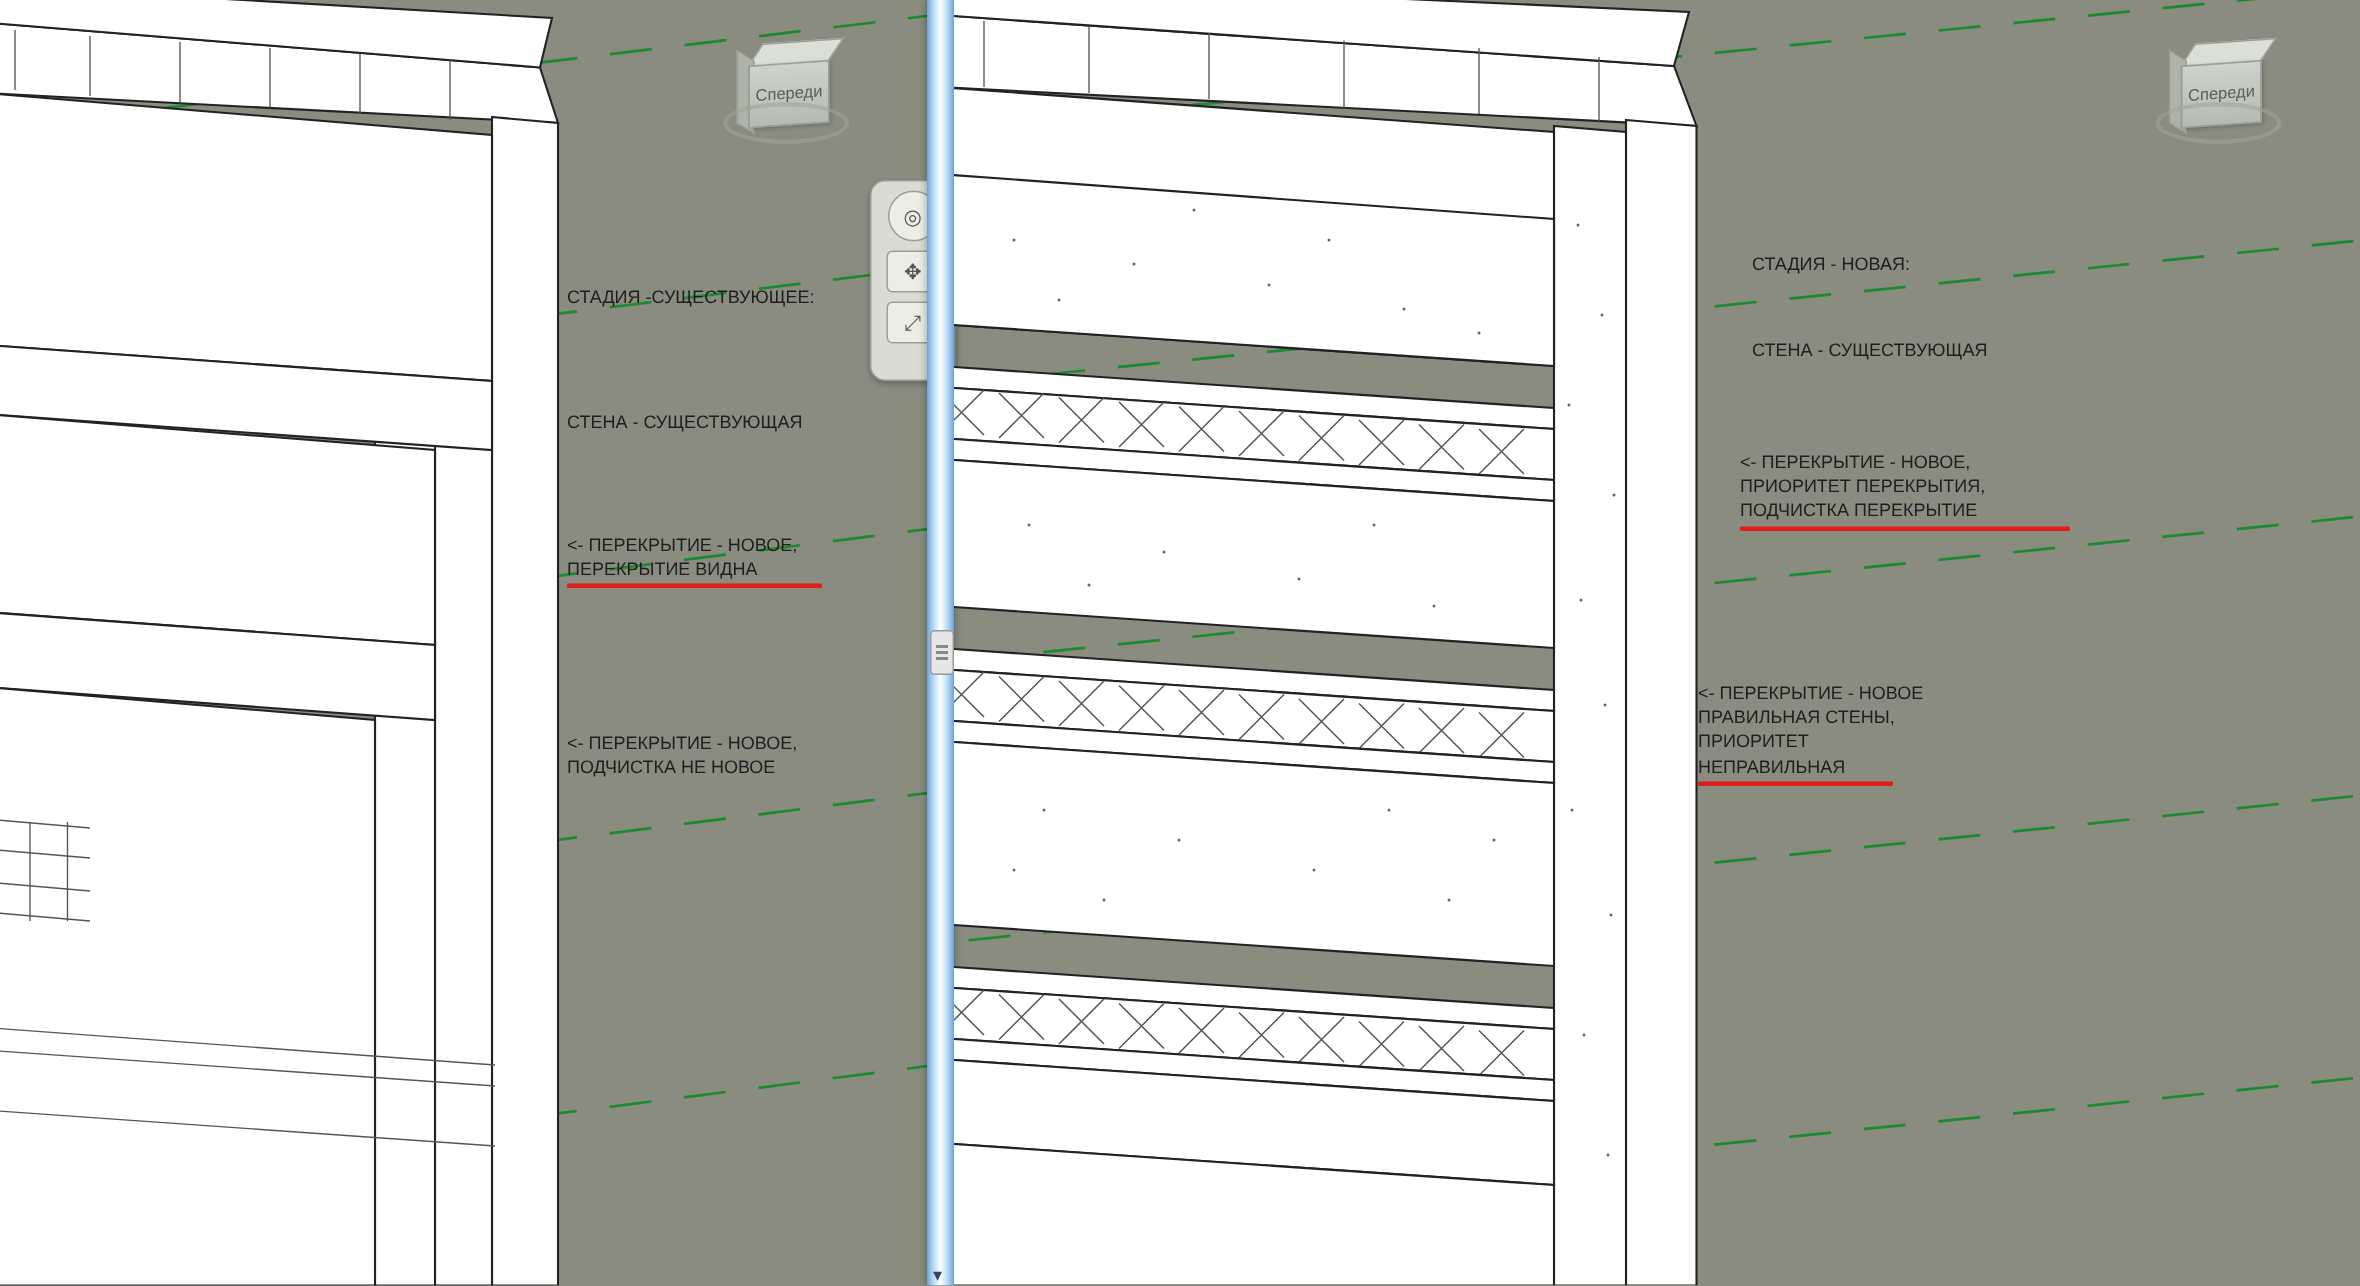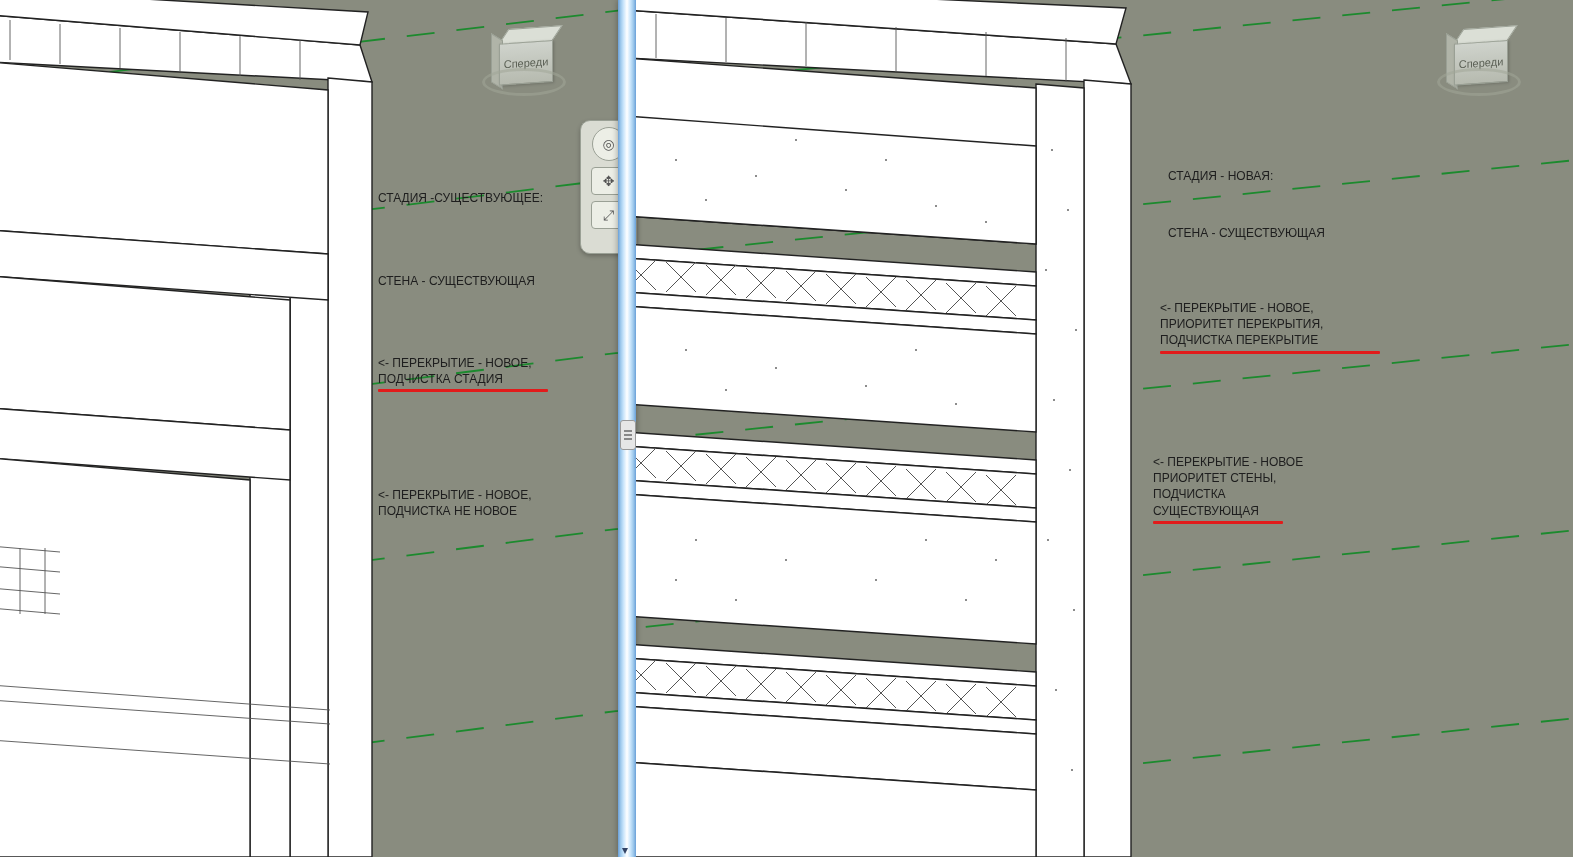--- a/index.html
+++ b/index.html
@@ -177,21 +177,21 @@
     <div class="nwbtn circle">◎</div>
     <div class="nwbtn">✥</div>
     <div class="nwbtn">⤢</div>
   </div>
 
   <div class="annot" style="left:378px; top:190px;">СТАДИЯ -СУЩЕСТВУЮЩЕЕ:</div>
   <div class="annot" style="left:378px; top:273px;">СТЕНА - СУЩЕСТВУЮЩАЯ</div>
 
   <div class="annot" style="left:378px; top:355px;">
     <span>&lt;- ПЕРЕКРЫТИЕ - НОВОЕ,</span><br>
-    <span>ПОДЧИСТКА СТАДИЯ</span>
+    <span>ПЕРЕКРЫТИЕ ВИДНА</span>
     <span class="underline-red"></span>
   </div>
 
   <div class="annot" style="left:378px; top:487px;">
     <span>&lt;- ПЕРЕКРЫТИЕ - НОВОЕ,</span><br>
     <span>ПОДЧИСТКА НЕ НОВОЕ</span>
   </div>
 </div>
 
 <div class="divider">
@@ -339,20 +339,20 @@
   <div class="annot" style="left:532px; top:168px;">СТАДИЯ - НОВАЯ:</div>
   <div class="annot" style="left:532px; top:225px;">СТЕНА  - СУЩЕСТВУЮЩАЯ</div>
 
   <div class="annot" style="left:524px; top:300px;">
     <span>&lt;- ПЕРЕКРЫТИЕ - НОВОЕ,</span><br>
     <span>ПРИОРИТЕТ ПЕРЕКРЫТИЯ,</span><br>
     <span>ПОДЧИСТКА ПЕРЕКРЫТИЕ</span>
     <span class="underline-red" style="width:220px;"></span>
   </div>
 
-  <div class="annot" style="left:517px; top:454px;">
+  <div class="annot" style="left:496px; top:454px;">
     <span>&lt;- ПЕРЕКРЫТИЕ - НОВОЕ</span><br>
-    <span>ПРИОРИТЕТ СТЕНЫ,</span><br>
-    <span>ПОДЧИСТКА</span><br>
-    <span>СУЩЕСТВУЮЩАЯ</span>
+    <span>ПРАВИЛЬНАЯ СТЕНЫ,</span><br>
+    <span>ПРИОРИТЕТ</span><br>
+    <span>НЕПРАВИЛЬНАЯ</span>
     <span class="underline-red short"></span>
   </div>
 </div>
 
 </body></html>

